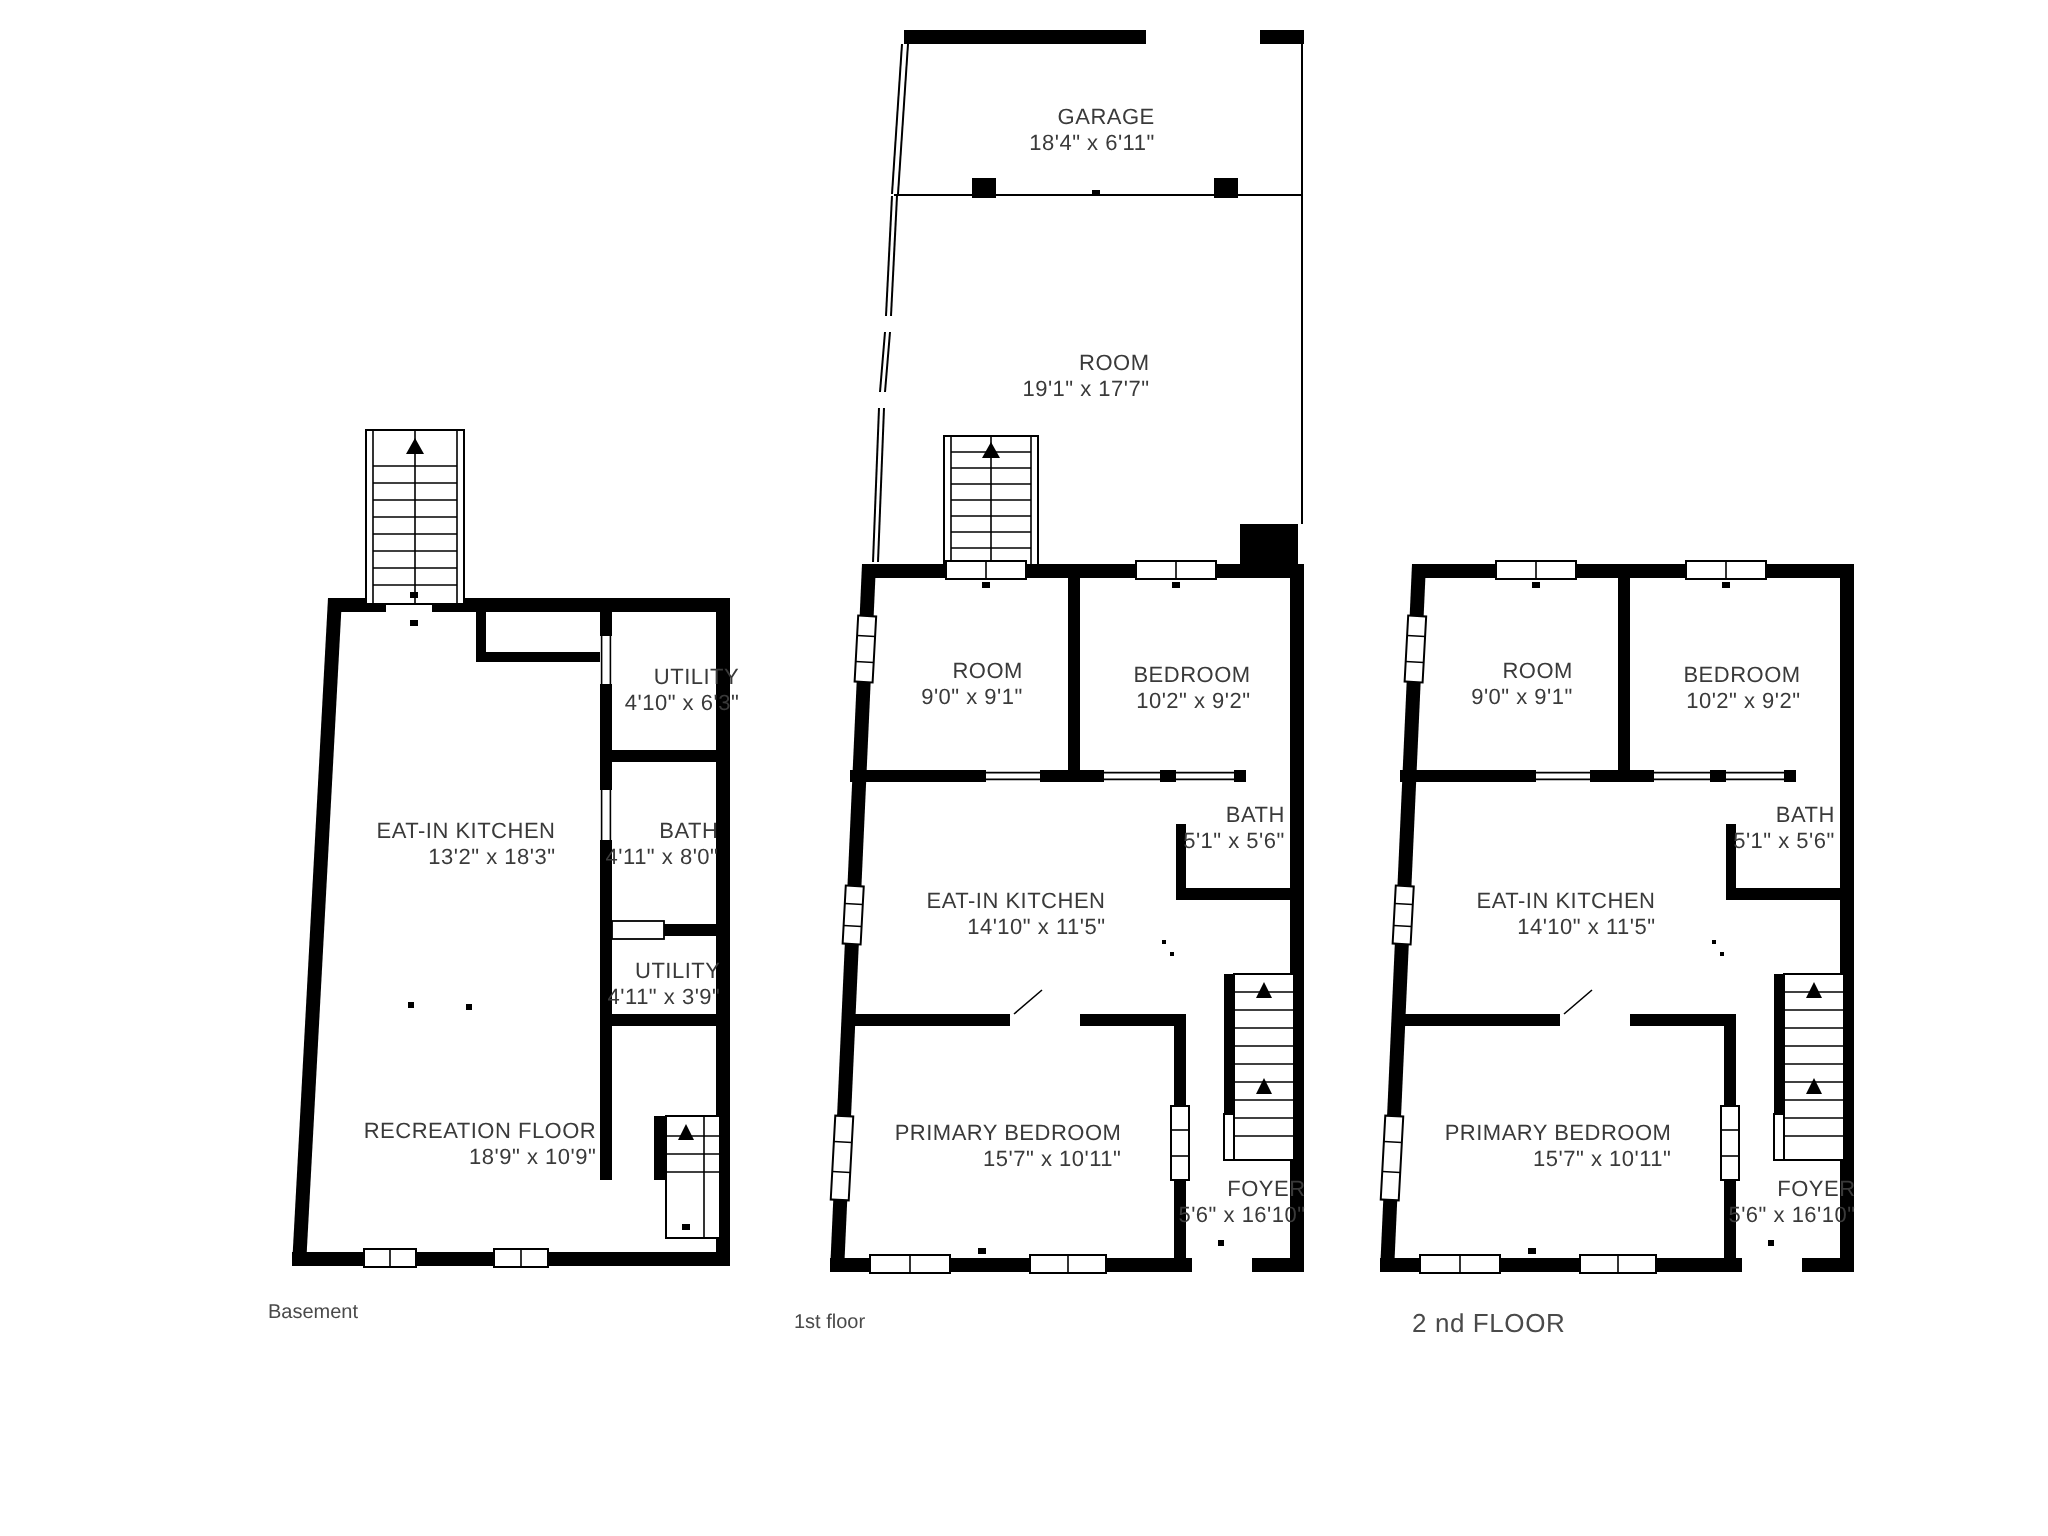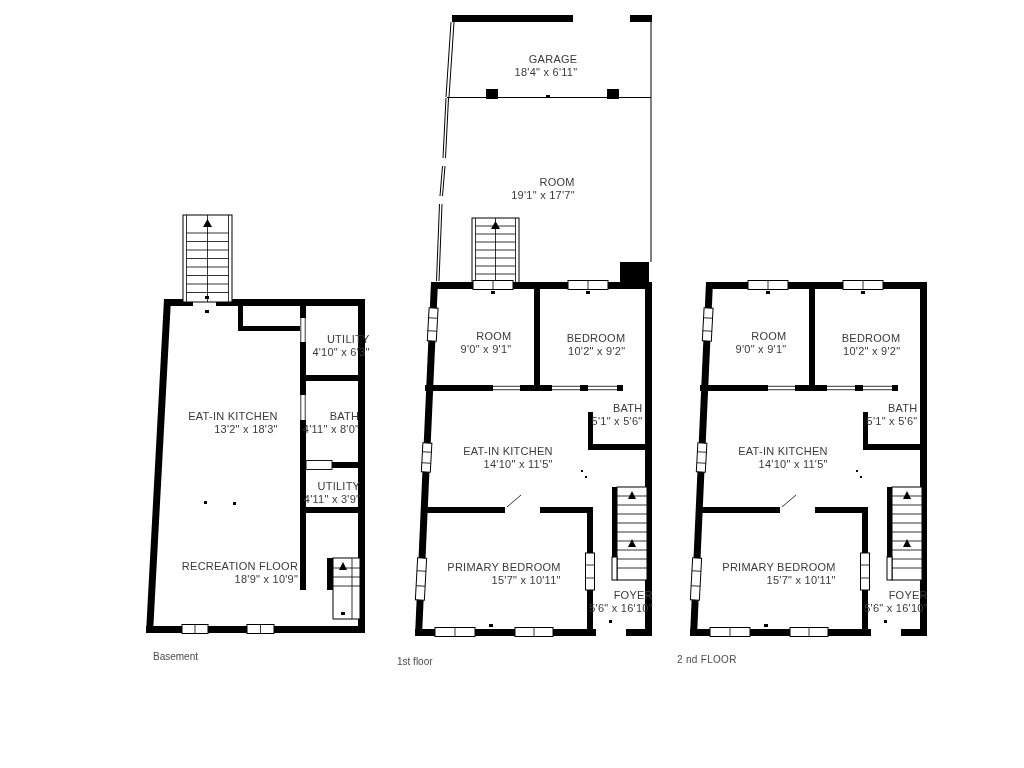--- a/index.html
+++ b/index.html
@@ -4,21 +4,21 @@
 <style>
   html,body{margin:0;padding:0;background:#ffffff;}
   .canvas{position:relative;width:1024px;height:768px;background:#ffffff;overflow:hidden;
           font-family:"Liberation Sans",sans-serif;}
   .plan-svg{position:absolute;left:0;top:0;}
   .room-label{position:absolute;transform:translateX(-50%);text-align:right;
               color:#3a3a3a;font-size:11px;line-height:13px;letter-spacing:.25px;white-space:nowrap;}
   .room-name{font-weight:400;}
   .room-dims{font-weight:400;}
   .floor-caption{position:absolute;color:#4a4a4a;font-size:10px;white-space:nowrap;}
-  .floor-caption.small{font-size:10px;letter-spacing:.3px;}
+  .floor-caption.small{font-size:13px;letter-spacing:.3px;margin-left:29px;}
 </style>
 </head>
 <body>
 
 <div class="canvas">
 
 <svg class="plan-svg" width="1024" height="768" viewBox="0 0 1024 768">
   <defs>
 
     <g id="mainFloorGeom">
@@ -312,17 +312,17 @@
 </div>
 <div class="room-label" style="left:779px;top:561px">
   <div class="room-name">PRIMARY BEDROOM</div>
   <div class="room-dims">15'7" x 10'11"</div>
 </div>
 <div class="room-label" style="left:896px;top:589px">
   <div class="room-name">FOYER</div>
   <div class="room-dims">5'6" x 16'10"</div>
 </div>
 
-<div class="floor-caption" style="left:153px;top:651px">Basement</div>
+<div class="floor-caption" style="left:134px;top:651px">Basement</div>
 <div class="floor-caption" style="left:397px;top:656px">1st floor</div>
 <div class="floor-caption small" style="left:677px;top:654px">2 nd FLOOR</div>
 
 </div>
 
 </body></html>

